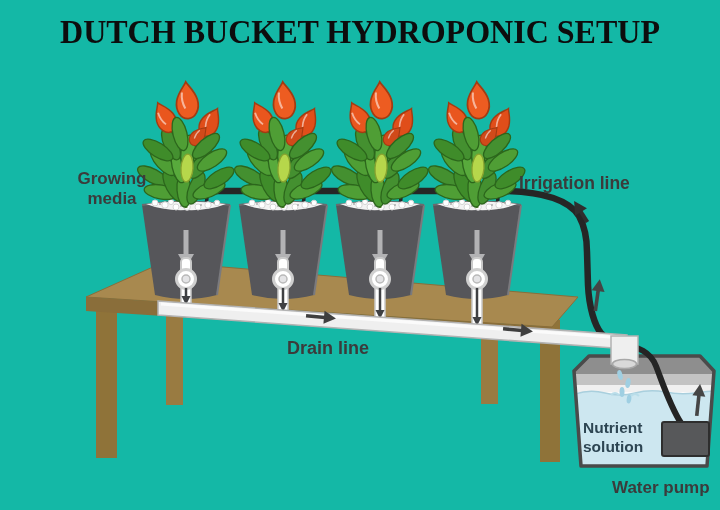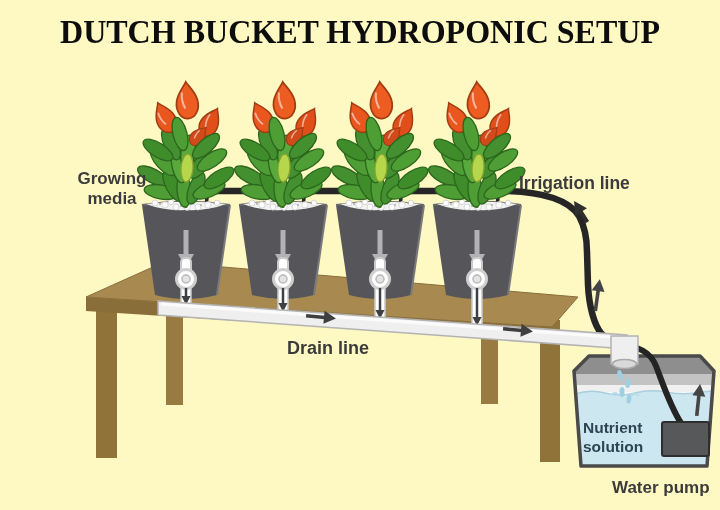--- a/index.html
+++ b/index.html
@@ -1,16 +1,16 @@
 <!DOCTYPE html>
 <html><head>
 <meta charset="utf-8">
 <style>
   html,body{margin:0;padding:0;background:#ffffff;}
-  .stage{position:relative;width:720px;height:510px;background:#fef9c3;overflow:hidden;
+  .stage{position:relative;width:720px;height:510px;background:#14b8a6;overflow:hidden;
          font-family:"Liberation Sans",sans-serif;}
   svg{position:absolute;left:0;top:0;}
   .title-text{font-family:"Liberation Serif",serif;font-weight:bold;}
   .lbl{font-family:"Liberation Sans",sans-serif;font-weight:600;}
 </style>
 </head>
 <body>
 
 <div class="stage">
 <svg width="720" height="510" viewBox="0 0 720 510">

